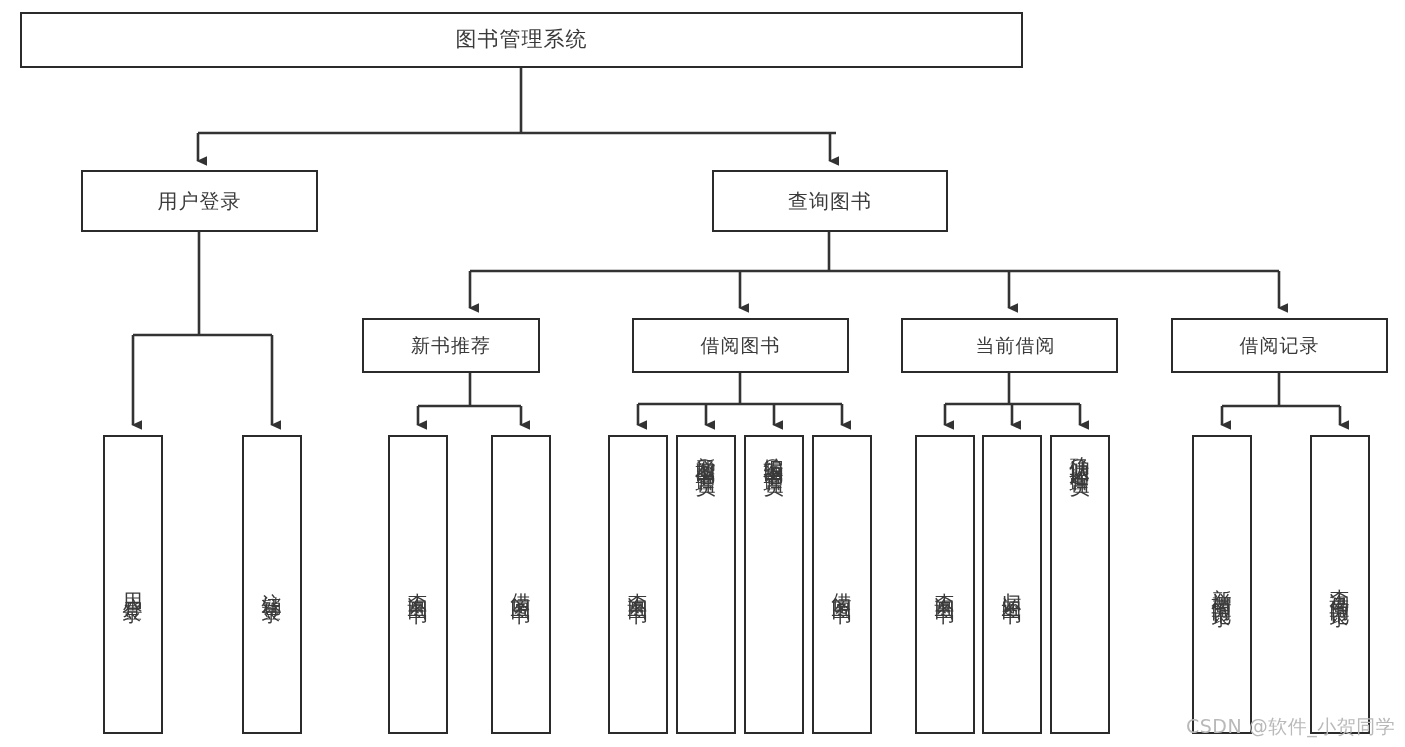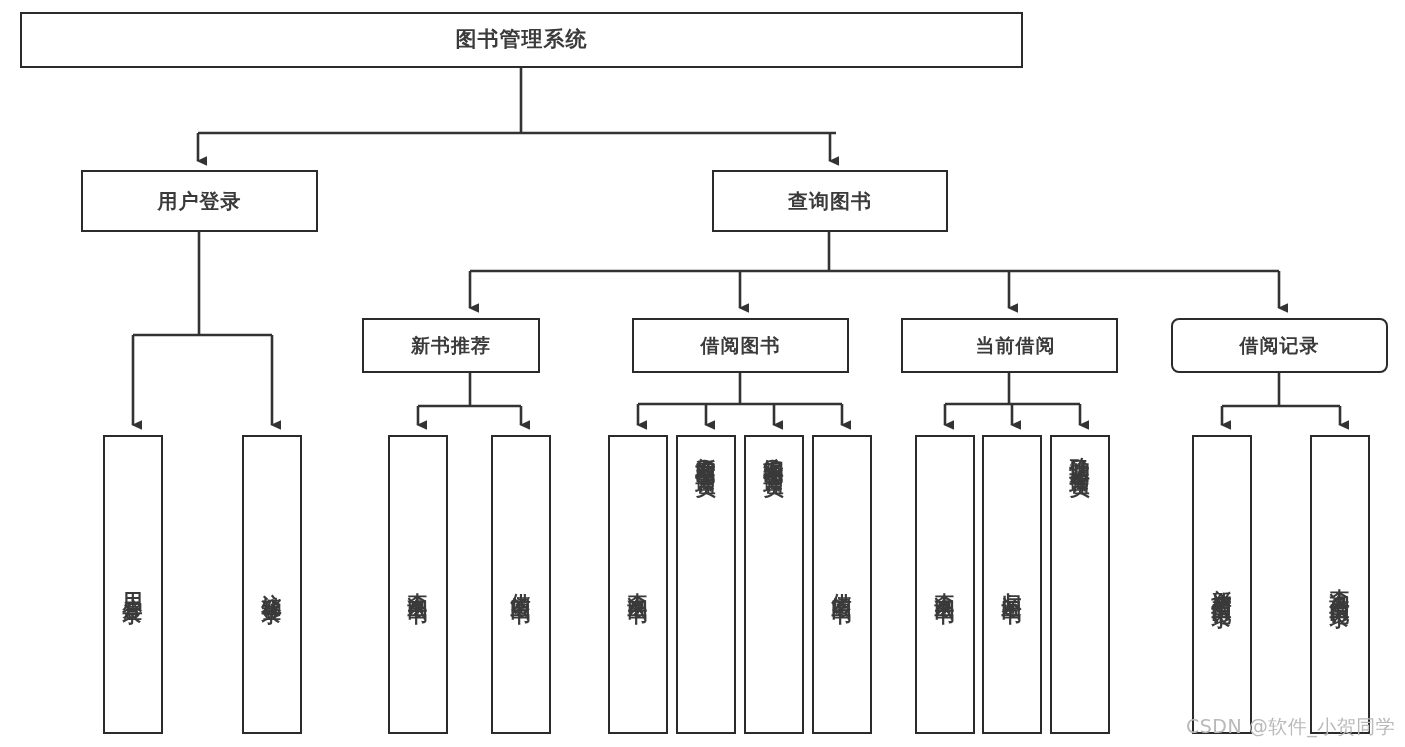--- a/index.html
+++ b/index.html
@@ -3,21 +3,21 @@
 <meta charset="utf-8">
 <style>
   html,body{margin:0;padding:0;background:#ffffff;}
   body{width:1405px;height:747px;overflow:hidden;
        font-family:"DejaVu Sans","Liberation Sans",sans-serif;}
   #stage{position:relative;width:1405px;height:747px;background:#fff;}
   svg#wires{position:absolute;left:0;top:0;width:1405px;height:747px;}
   .node{position:absolute;box-sizing:border-box;background:#ffffff;
         border:2px solid #2b2b2b;display:flex;align-items:center;
         justify-content:center;}
-  .node .lbl{color:#3a3a3a;line-height:1.12;white-space:pre;font-weight:bold;}
+  .node .lbl{color:#3a3a3a;line-height:1.12;white-space:pre;}
   .node.h .lbl{font-size:21px;letter-spacing:1px;}
   .node.lvl1 .lbl{font-size:20px;letter-spacing:1px;}
   .node.lvl2 .lbl{font-size:19px;letter-spacing:1px;}
   .node.leaf{align-items:flex-start;padding-top:4px;}
   .node.leaf .lbl{writing-mode:vertical-rl;text-orientation:upright;
         font-size:20px;letter-spacing:4px;line-height:1.0;
         text-align:center;display:block;margin:0 auto;}
   .node.leaf.tall .lbl{letter-spacing:3px;}
   .node.leaf.mid{align-items:center;padding-top:0;}
   #watermark{position:absolute;left:1186px;top:714px;font-size:19px;
@@ -93,21 +93,21 @@
 
   <div class="node lvl2" style="left:362px;top:318px;width:178px;height:55px;">
     <span class="lbl">新书推荐</span>
   </div>
   <div class="node lvl2" style="left:632px;top:318px;width:217px;height:55px;">
     <span class="lbl">借阅图书</span>
   </div>
   <div class="node lvl2" style="left:901px;top:318px;width:217px;height:55px;padding-left:12px;">
     <span class="lbl">当前借阅</span>
   </div>
-  <div class="node lvl2" style="left:1171px;top:318px;width:217px;height:55px;border-radius:8px;">
+  <div class="node lvl2" style="left:1171px;top:318px;width:217px;height:55px;">
     <span class="lbl">借阅记录</span>
   </div>
 
   <div class="node leaf mid" style="left:103px;top:435px;width:60px;height:299px;">
     <span class="lbl">用户登录</span>
   </div>
   <div class="node leaf mid" style="left:242px;top:435px;width:60px;height:299px;">
     <span class="lbl">注销登录</span>
   </div>
 

